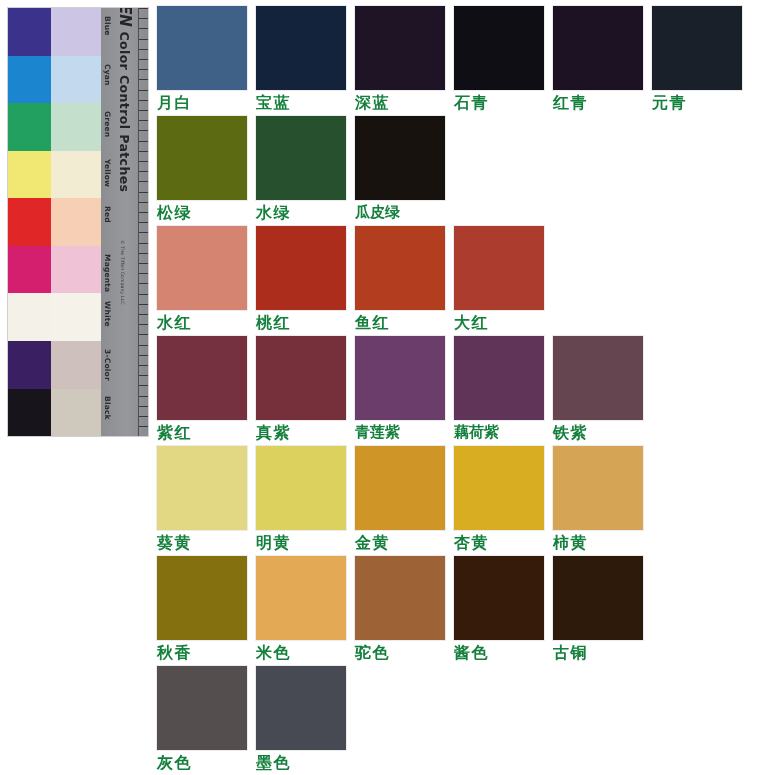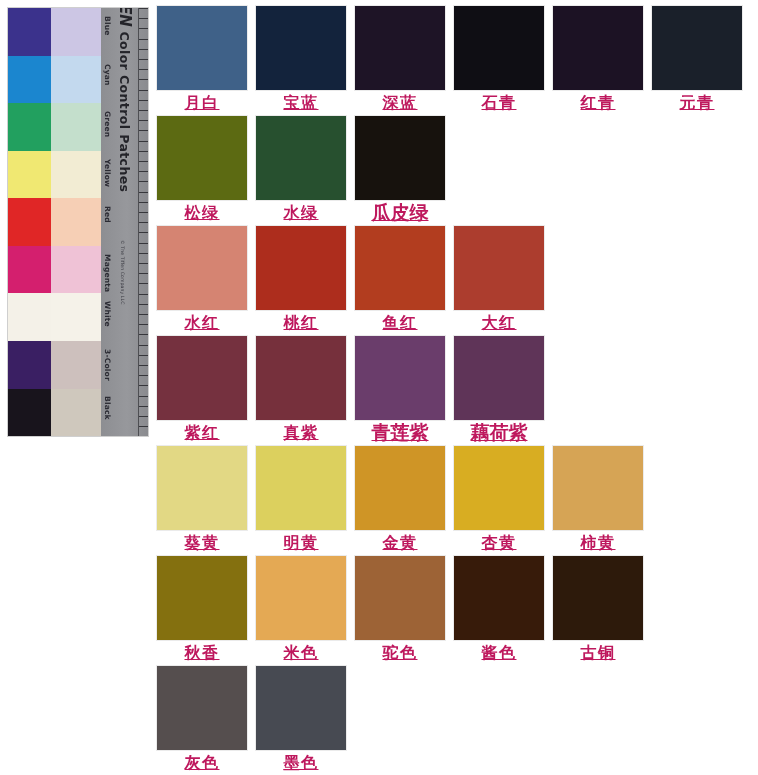--- a/index.html
+++ b/index.html
@@ -134,31 +134,29 @@
     flex-direction: column;
     align-items: flex-start;
   }
   .swatch {
     width: 90px;
     height: 84px;
     box-shadow: 0 0 0 1px rgba(0,0,0,.08);
   }
   .swatch-label {
     width: 90px;
-    text-align: center;
     font-family: "DejaVu Sans", "Liberation Sans", sans-serif;
     font-size: 16px;
     font-weight: 700;
-    color: #be185d;
+    color: #15803d;
     line-height: 25px;
     letter-spacing: 1.5px;
     white-space: nowrap;
-    text-decoration: underline;
-  }
-  .swatch-label.wide { letter-spacing: 0px; font-size: 19px; }
+  }
+  .swatch-label.wide { letter-spacing: 0px; font-size: 15px; }
 </style>
 </head>
 <body>
 
 <div id="page">
 
   <div class="ref-card">
     <div class="ref-col saturated">
         <div class="ref-patch" style="background: rgb(59, 50, 140);"></div>
         <div class="ref-patch" style="background: rgb(27, 134, 207);"></div>
@@ -270,20 +268,24 @@
           <div class="swatch-label">真紫</div>
         </div>
         <div class="cell">
           <div class="swatch" style="background: rgb(106, 61, 107);"></div>
           <div class="swatch-label wide">青莲紫</div>
         </div>
         <div class="cell">
           <div class="swatch" style="background: rgb(95, 52, 88);"></div>
           <div class="swatch-label wide">藕荷紫</div>
         </div>
+        <div class="cell">
+          <div class="swatch" style="background: rgb(101, 69, 79);"></div>
+          <div class="swatch-label">铁紫</div>
+        </div>
       </div>
       <div class="grid-row">
         <div class="cell">
           <div class="swatch" style="background: rgb(226, 216, 132);"></div>
           <div class="swatch-label">葵黄</div>
         </div>
         <div class="cell">
           <div class="swatch" style="background: rgb(220, 208, 94);"></div>
           <div class="swatch-label">明黄</div>
         </div>

